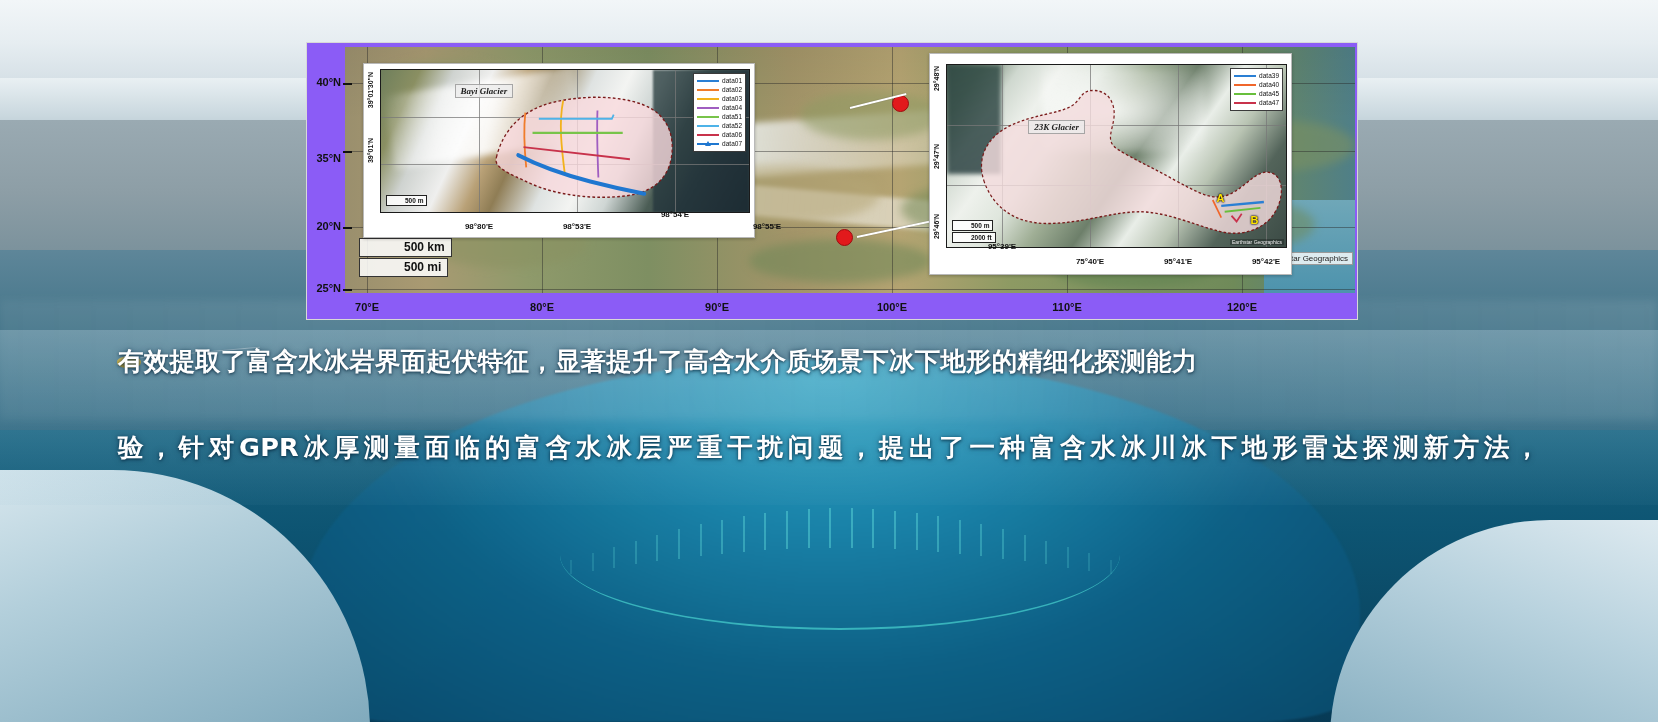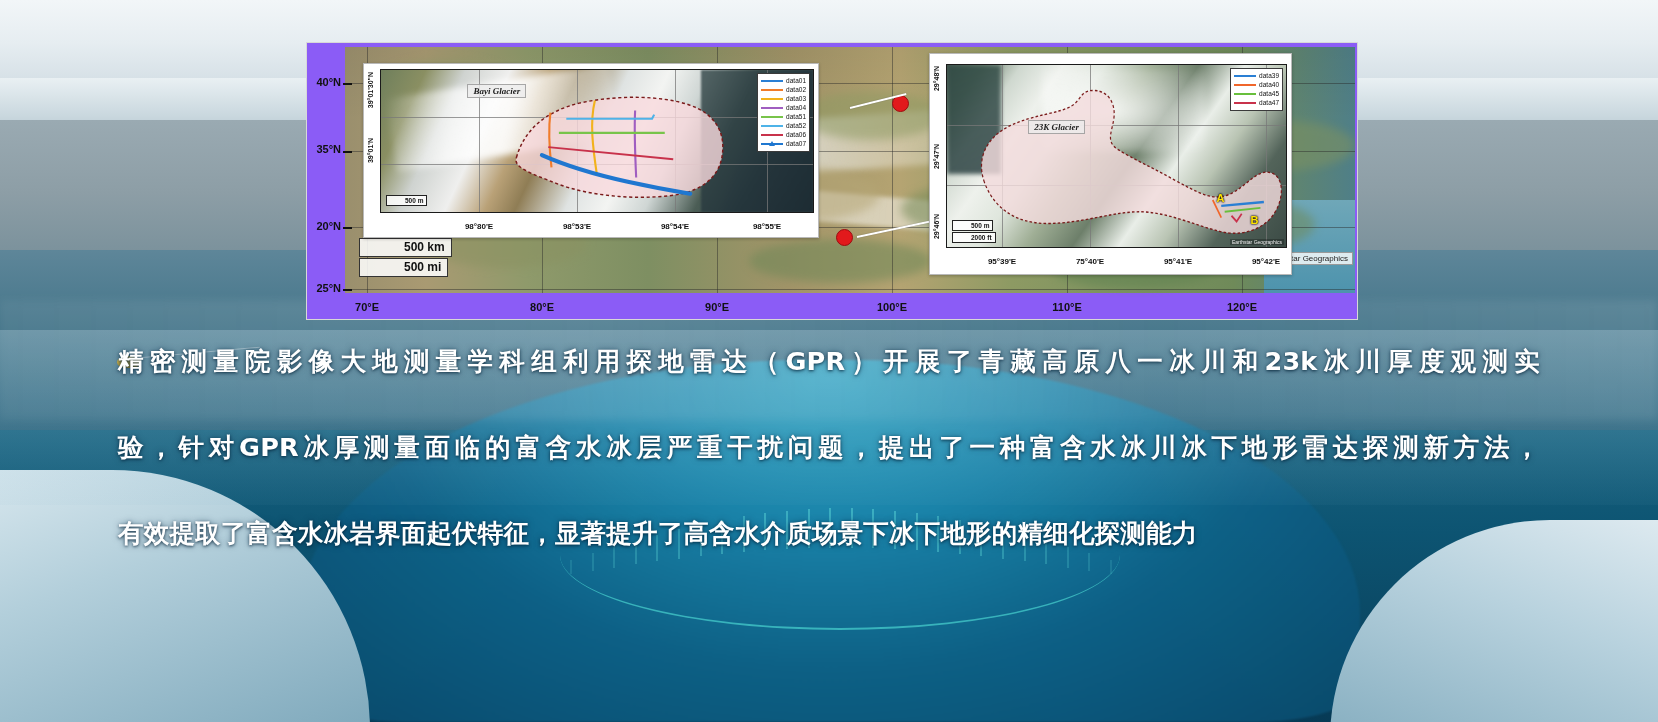--- a/index.html
+++ b/index.html
@@ -311,40 +311,40 @@
 
       <div class="leader" style="left:505px; top:60px; width:58px; transform:rotate(-14deg);"></div>
       <div class="leader" style="left:512px; top:189px; width:105px; transform:rotate(-12deg);"></div>
 
       <div class="attrib">Earthstar Geographics</div>
     </div>
 
     <div id="main-yticks">
         <div class="ytick-lbl" style="top: 33px;">40°N</div>
         <div class="ytick-mark" style="top: 40px;"></div>
-        <div class="ytick-lbl" style="top: 100px;">35°N</div>
+        <div class="ytick-lbl" style="top: 109px;">35°N</div>
         <div class="ytick-mark" style="top: 108px;"></div>
         <div class="ytick-lbl" style="top: 177px;">20°N</div>
         <div class="ytick-mark" style="top: 184px;"></div>
         <div class="ytick-lbl" style="top: 239px;">25°N</div>
         <div class="ytick-mark" style="top: 246px;"></div>
       </div>
     <div id="main-xticks">
         <div class="xtick-lbl" style="left: 60px;">70°E</div>
         <div class="xtick-lbl" style="left: 235px;">80°E</div>
         <div class="xtick-lbl" style="left: 410px;">90°E</div>
         <div class="xtick-lbl" style="left: 585px;">100°E</div>
         <div class="xtick-lbl" style="left: 760px;">110°E</div>
         <div class="xtick-lbl" style="left: 935px;">120°E</div>
       </div>
 
     <div class="scalebar" style="left:52px; bottom:62px;">500 km</div>
     <div class="scalebar" style="left:52px; bottom:42px;">500 mi</div>
 
-    <div class="inset" style="left:56px; top:20px; width:456px; height:175px;">
+    <div class="inset" style="left:56px; top:20px; width:392px; height:175px;">
 
       <div class="inset-ylbl" style="left:3px; top:8px;">39°01'30"N</div>
       <div class="inset-ylbl" style="left:3px; top:74px;">39°01'N</div>
 
       <div class="inset-plot" style="left:16px; top:5px; right:4px; bottom:24px;">
         <div style="position:absolute;inset:0;background:
              linear-gradient(115deg,#6f7f5c 0%,#8a8f62 9%,#cfd3d0 17%,#efefee 26%,
              #b9a177 34%,#8f7d55 40%,#dfe3e2 50%,#f3f4f2 58%,#cfd6d4 66%,
              #4b5d55 76%,#37474a 86%,#2e3c40 100%);"></div>
         <div style="position:absolute;left:2%;top:8%;width:52%;height:52%;
@@ -415,21 +415,21 @@
             <div class="legend-row marker">
               <span class="legend-swatch" style="background: rgb(31, 119, 208);"></span>
               <span class="legend-text">data07</span>
             </div>
           </div>
       </div>
 
       <div id="inset-left-xticks">
           <div class="inset-xlbl" style="left: 115px; bottom: 6px;">98°80'E</div>
           <div class="inset-xlbl" style="left: 213px; bottom: 6px;">98°53'E</div>
-          <div class="inset-xlbl" style="left: 311px; bottom: 6px;">98°54'E</div>
+          <div class="inset-xlbl" style="left: 311px; bottom: 18px;">98°54'E</div>
           <div class="inset-xlbl" style="left: 403px; bottom: 6px;">98°55'E</div>
         </div>
     </div>
 
     <div class="inset" style="left:622px; top:10px; width:363px; height:222px;">
 
       <div class="inset-ylbl" style="left:3px; top:12px;">29°48'N</div>
       <div class="inset-ylbl" style="left:3px; top:90px;">29°47'N</div>
       <div class="inset-ylbl" style="left:3px; top:160px;">29°46'N</div>
 
@@ -494,28 +494,27 @@
               <span class="legend-text">data45</span>
             </div>
             <div class="legend-row">
               <span class="legend-swatch" style="background: rgb(200, 50, 75);"></span>
               <span class="legend-text">data47</span>
             </div>
           </div>
       </div>
 
       <div id="inset-right-xticks">
-          <div class="inset-xlbl" style="left: 72px; bottom: 8px;">95°39'E</div>
+          <div class="inset-xlbl" style="left: 72px; bottom: 23px;">95°39'E</div>
           <div class="inset-xlbl" style="left: 160px; bottom: 8px;">75°40'E</div>
           <div class="inset-xlbl" style="left: 248px; bottom: 8px;">95°41'E</div>
           <div class="inset-xlbl" style="left: 336px; bottom: 8px;">95°42'E</div>
         </div>
     </div>
 
   </div>
 
   <div id="caption">
-    <p>精密测量院影像大地测量学科组利用探地雷达（GPR）开展了青藏高原八一冰川和23k冰川厚度观测实</p>
+    <p style="text-align:left">有效提取了富含水冰岩界面起伏特征，显著提升了高含水介质场景下冰下地形的精细化探测能力</p>
     <p>验，针对GPR冰厚测量面临的富含水冰层严重干扰问题，提出了一种富含水冰川冰下地形雷达探测新方法，</p>
-    <p style="text-align:left">有效提取了富含水冰岩界面起伏特征，显著提升了高含水介质场景下冰下地形的精细化探测能力</p>
   </div>
 
 </div>
 
 </body></html>

